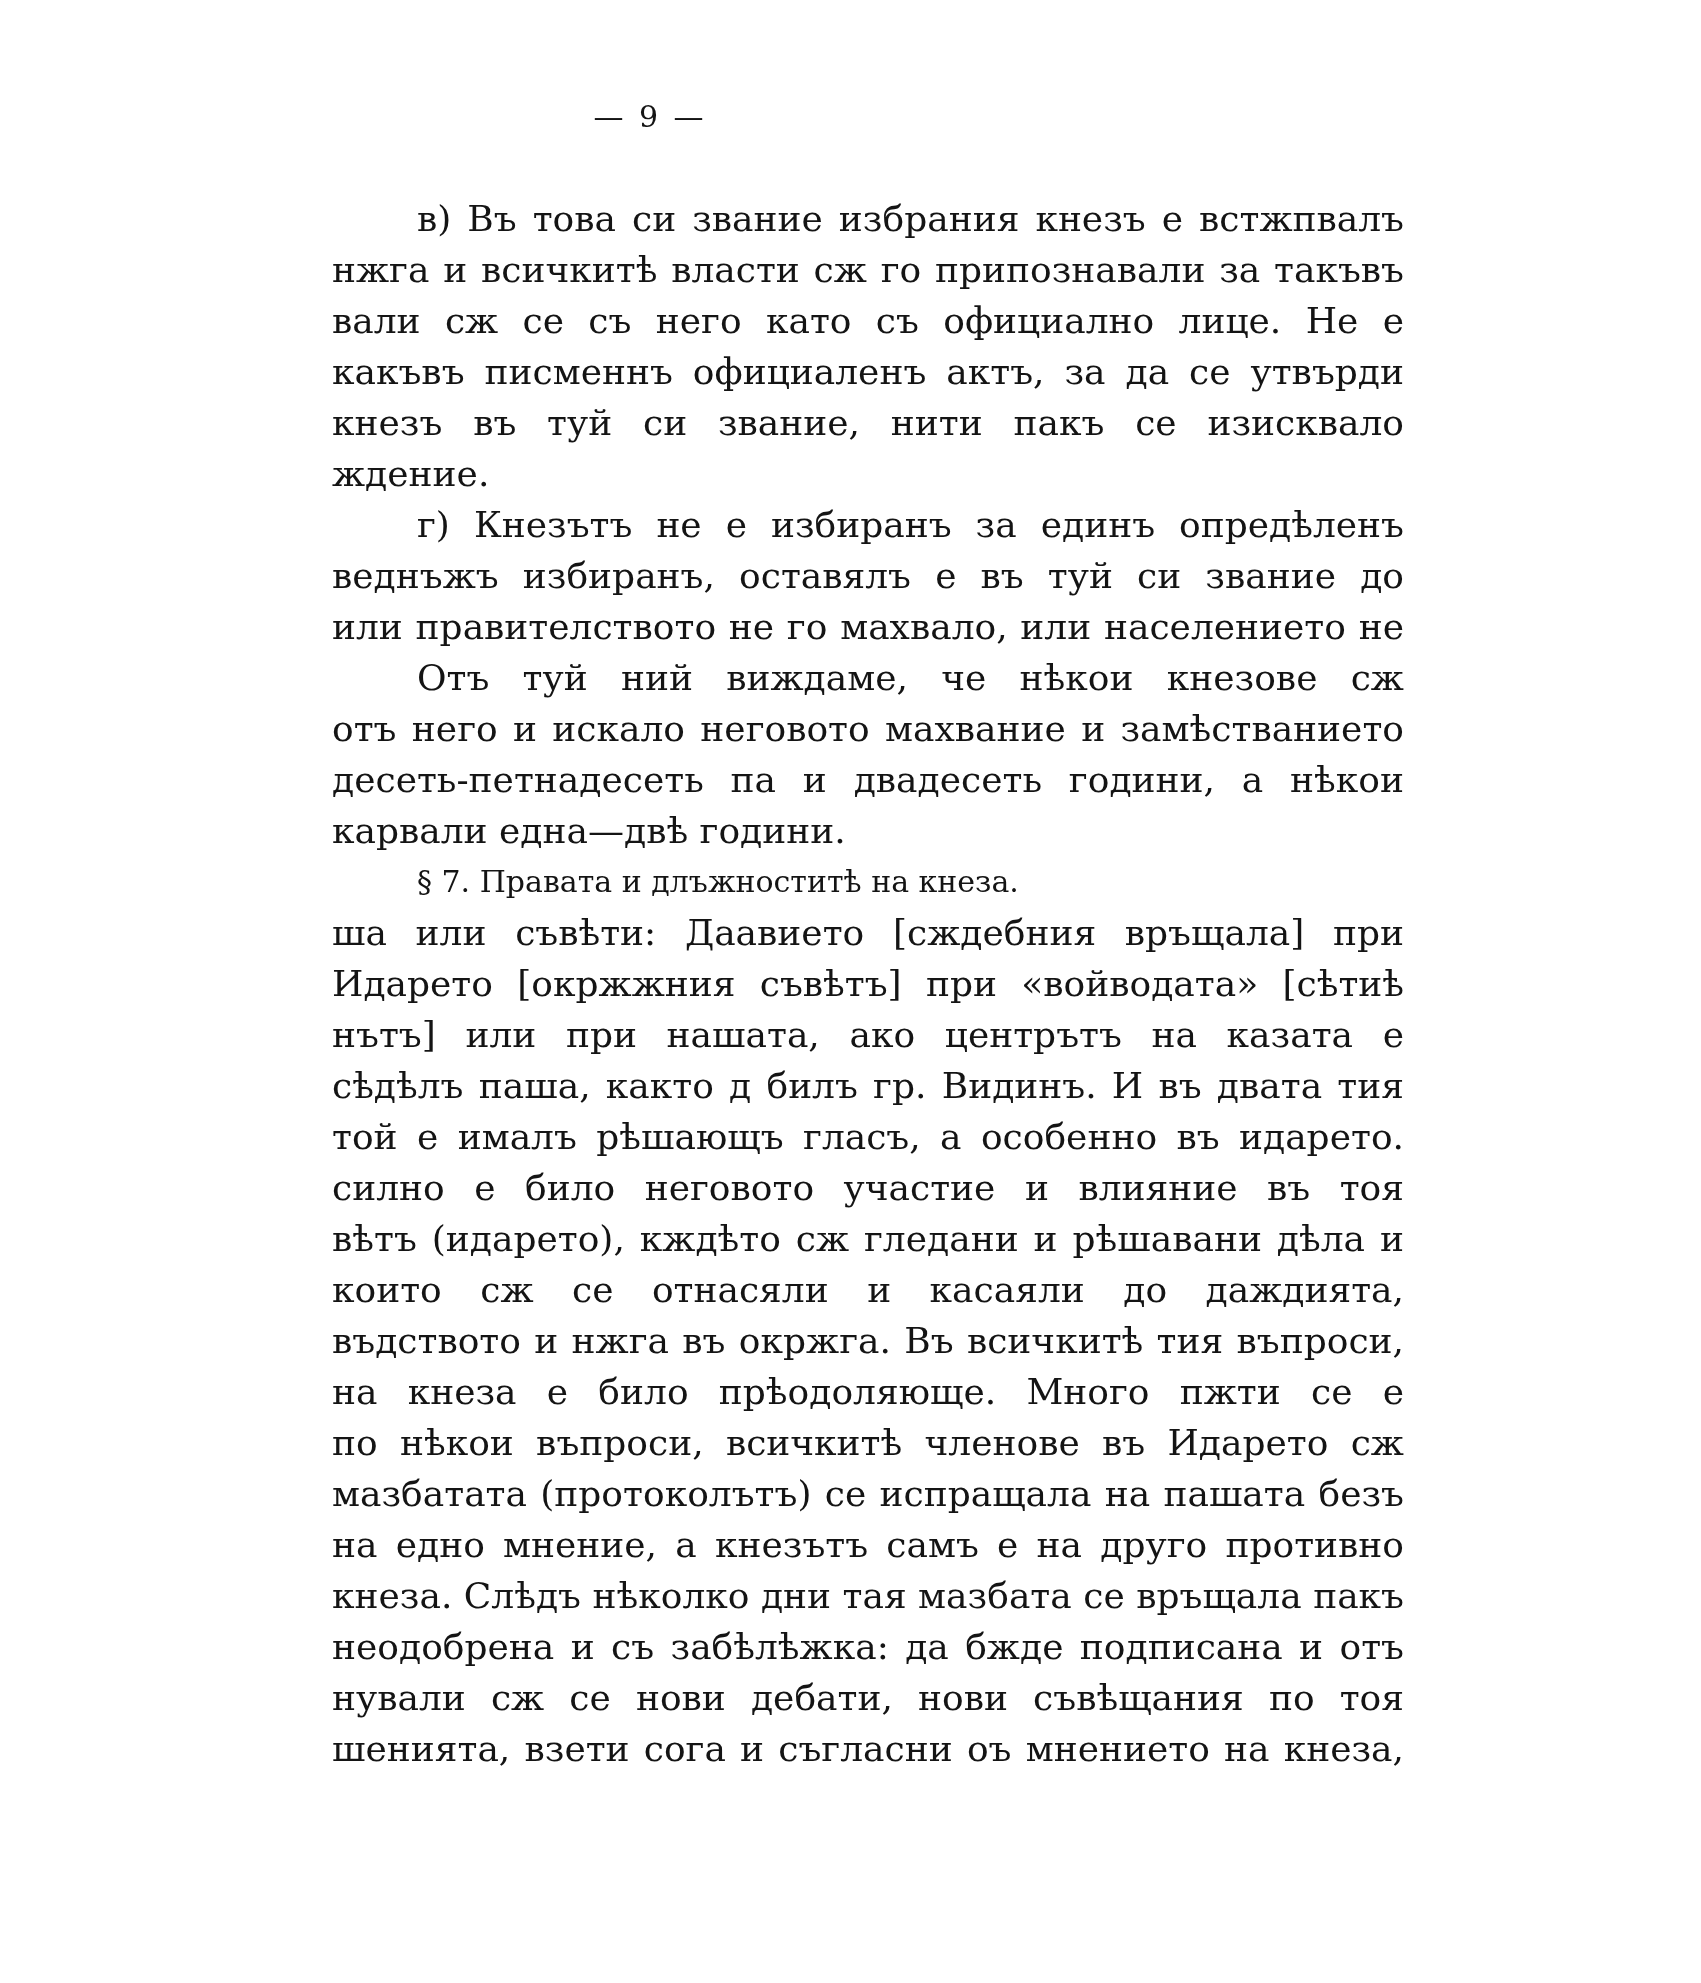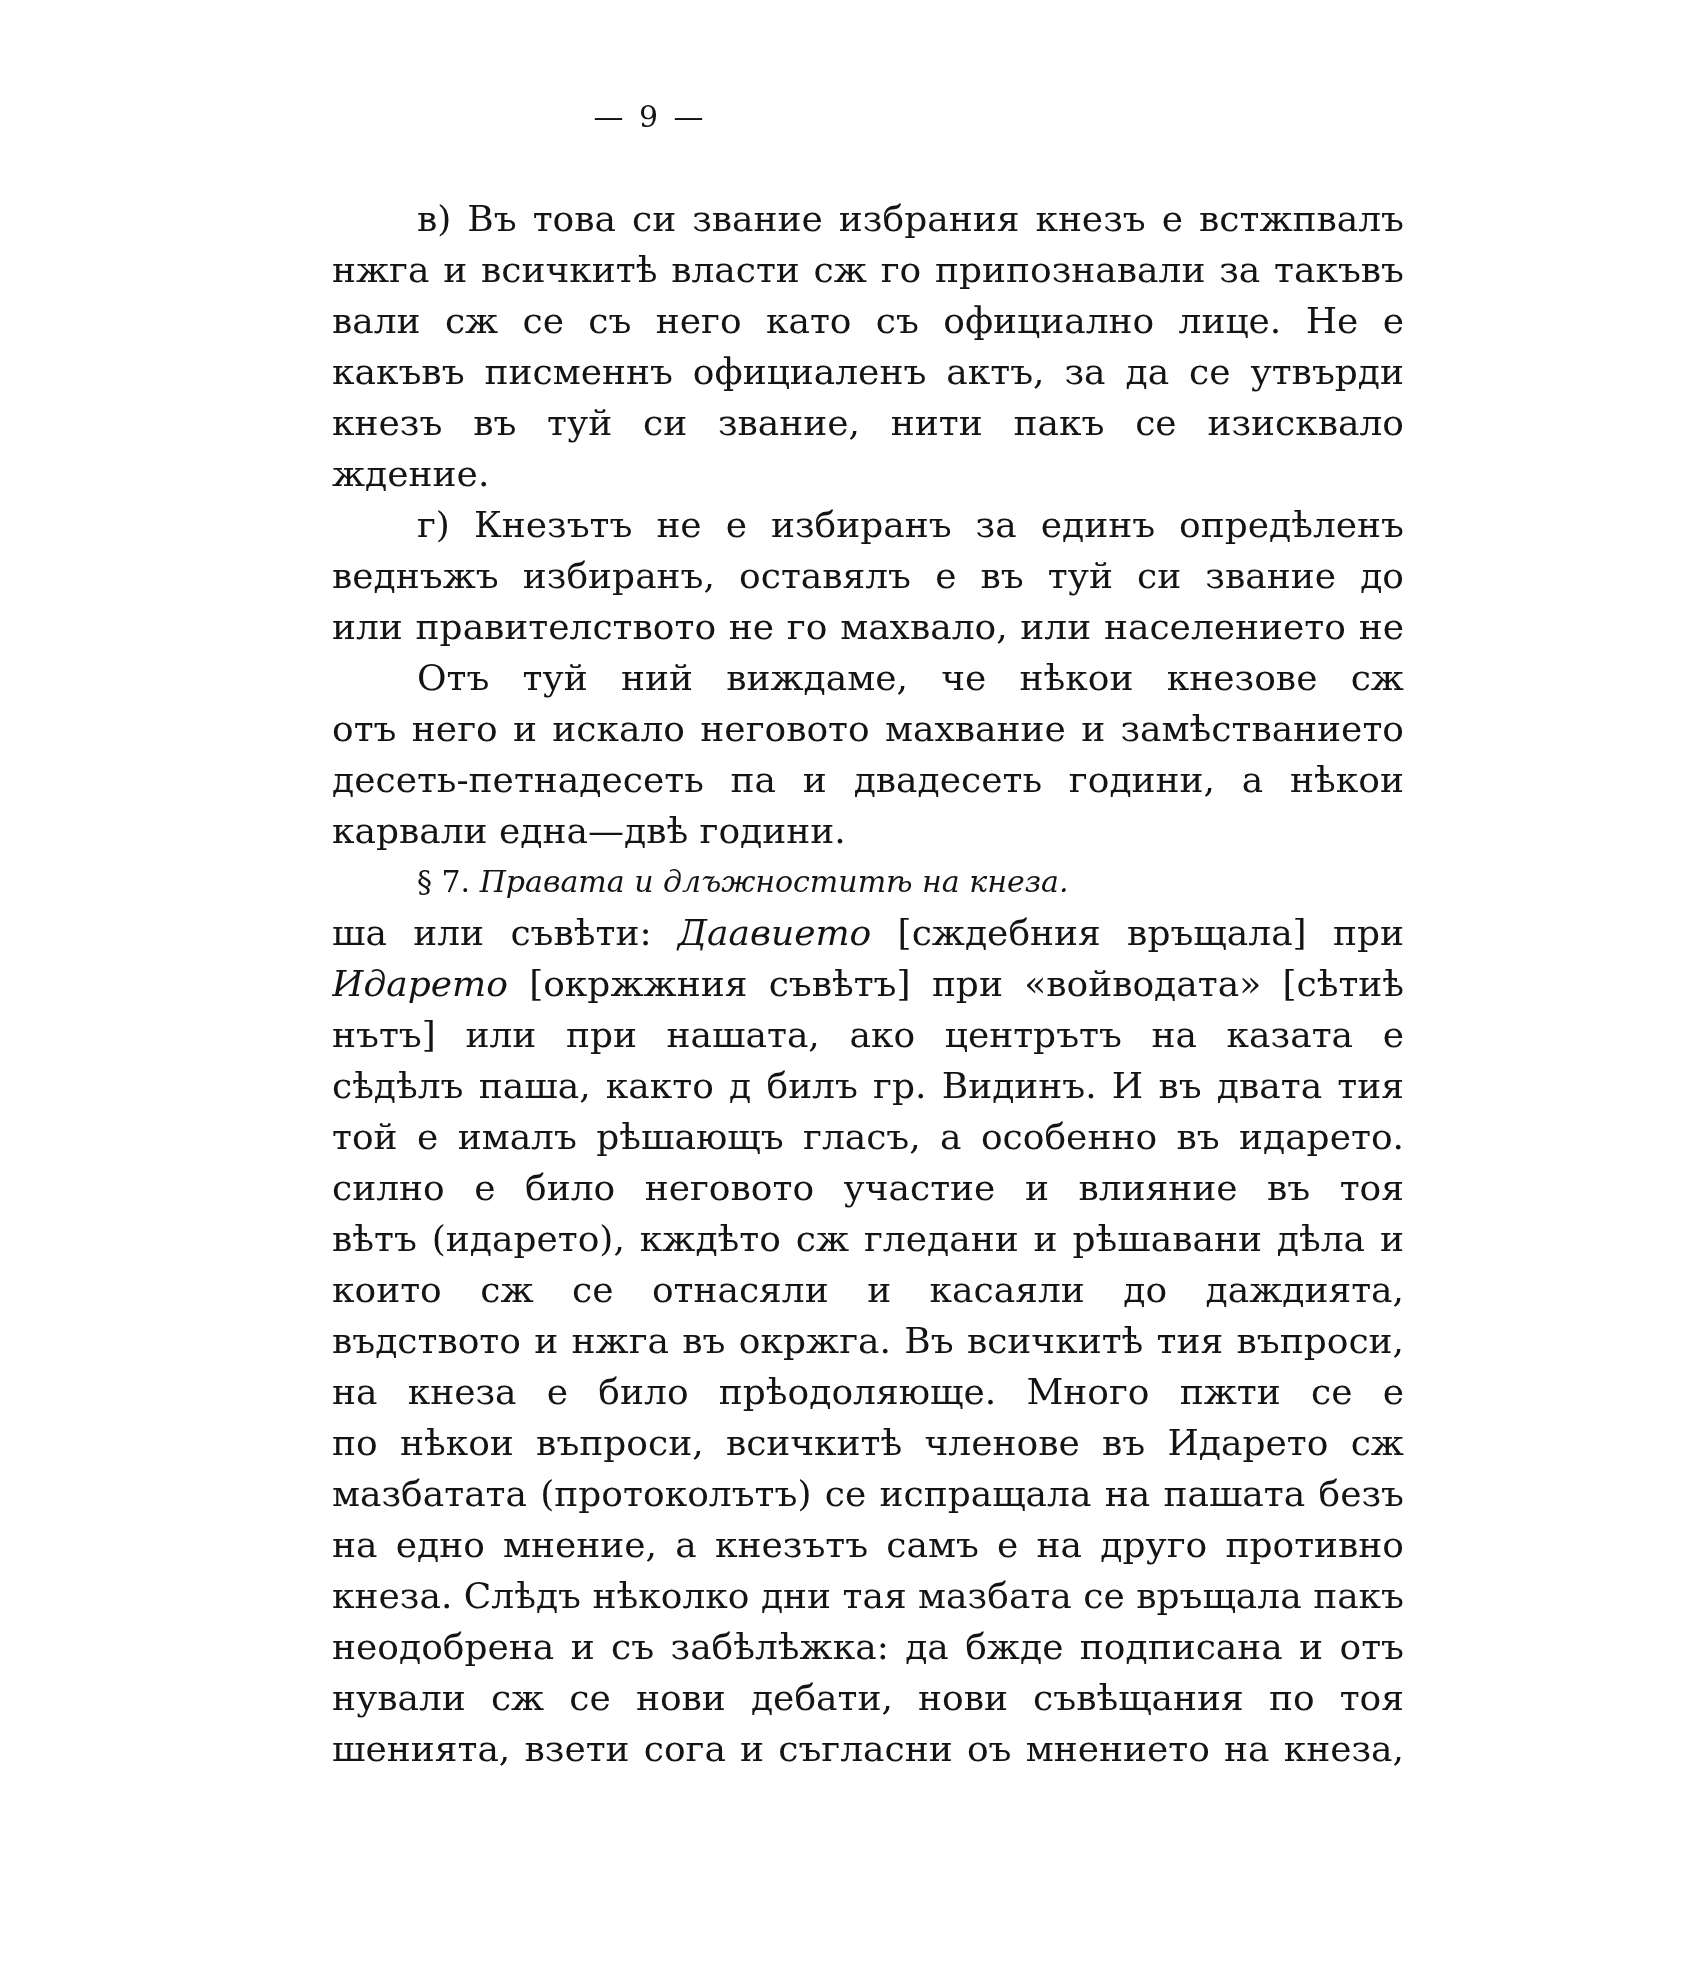--- a/index.html
+++ b/index.html
@@ -30,21 +30,21 @@
     text-align:justify;
     text-align-last:justify;
     overflow:hidden;
   }
   .line.no-just{
     text-align:right;
     text-align-last:left;
   }
   .line.indent{ padding-left:85px; }
   .line.heading{ font-size:30px; }
-  .it{ font-style:italic; }
+  .it{ }
 </style>
 </head>
 <body>
 
 <div class="page">
   <div class="page-number">— 9 —</div>
   <div class="text-block">
       <div class="line indent"><span>в) Въ това си звание избрания кнезъ е встжпвалъ вед-</span></div>
       <div class="line"><span>нжга и всичкитѣ власти сж го припознавали за такъвъ и сноша-</span></div>
       <div class="line"><span>вали сж се съ него като съ официално лице. Не е издаванъ ни-</span></div>

